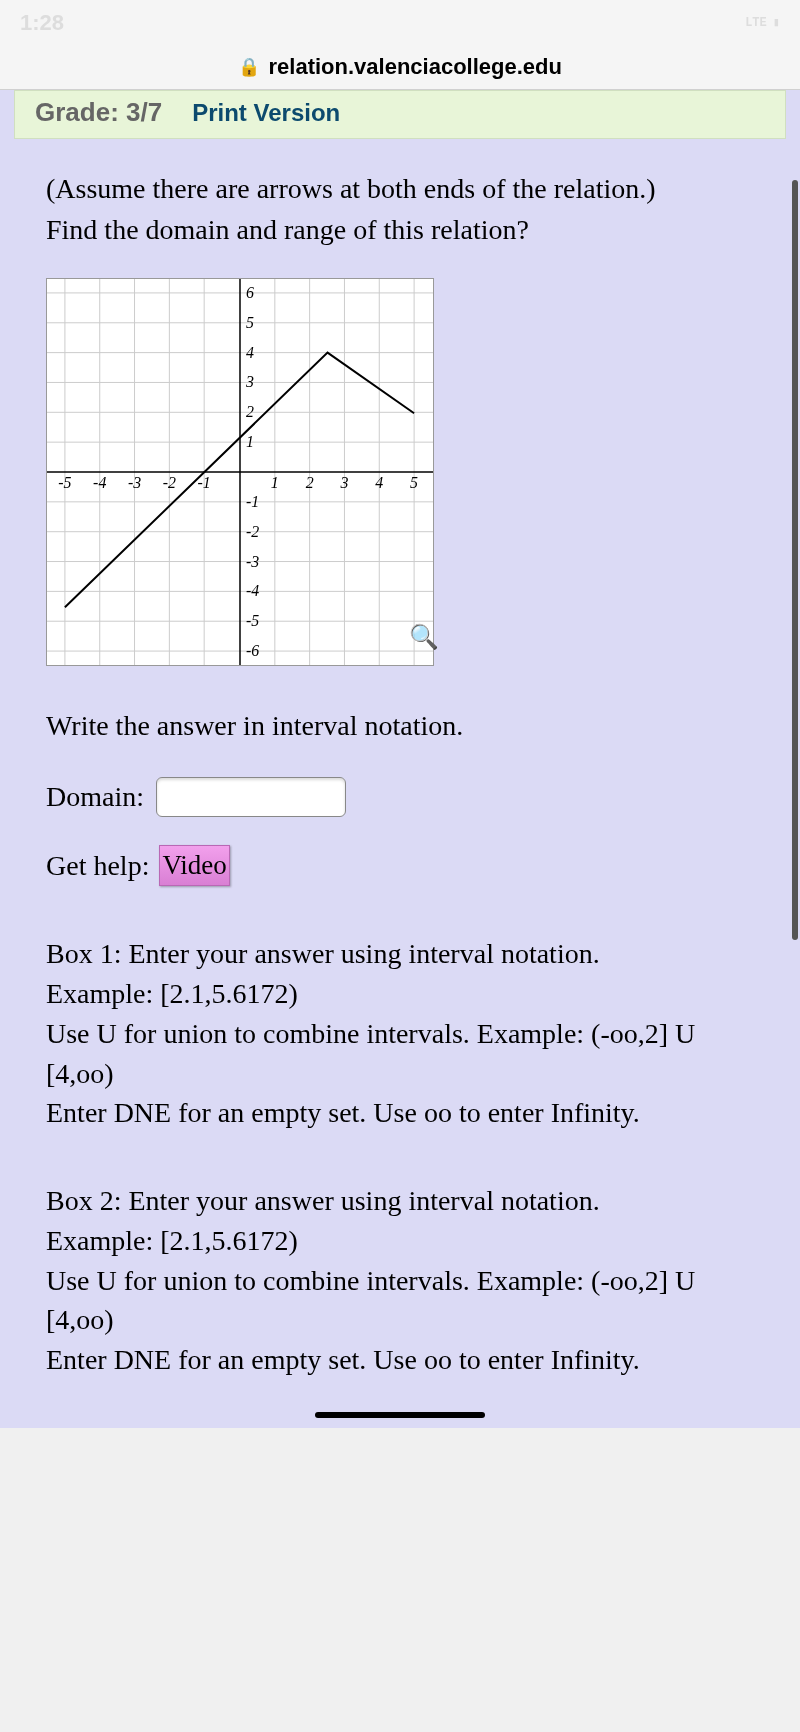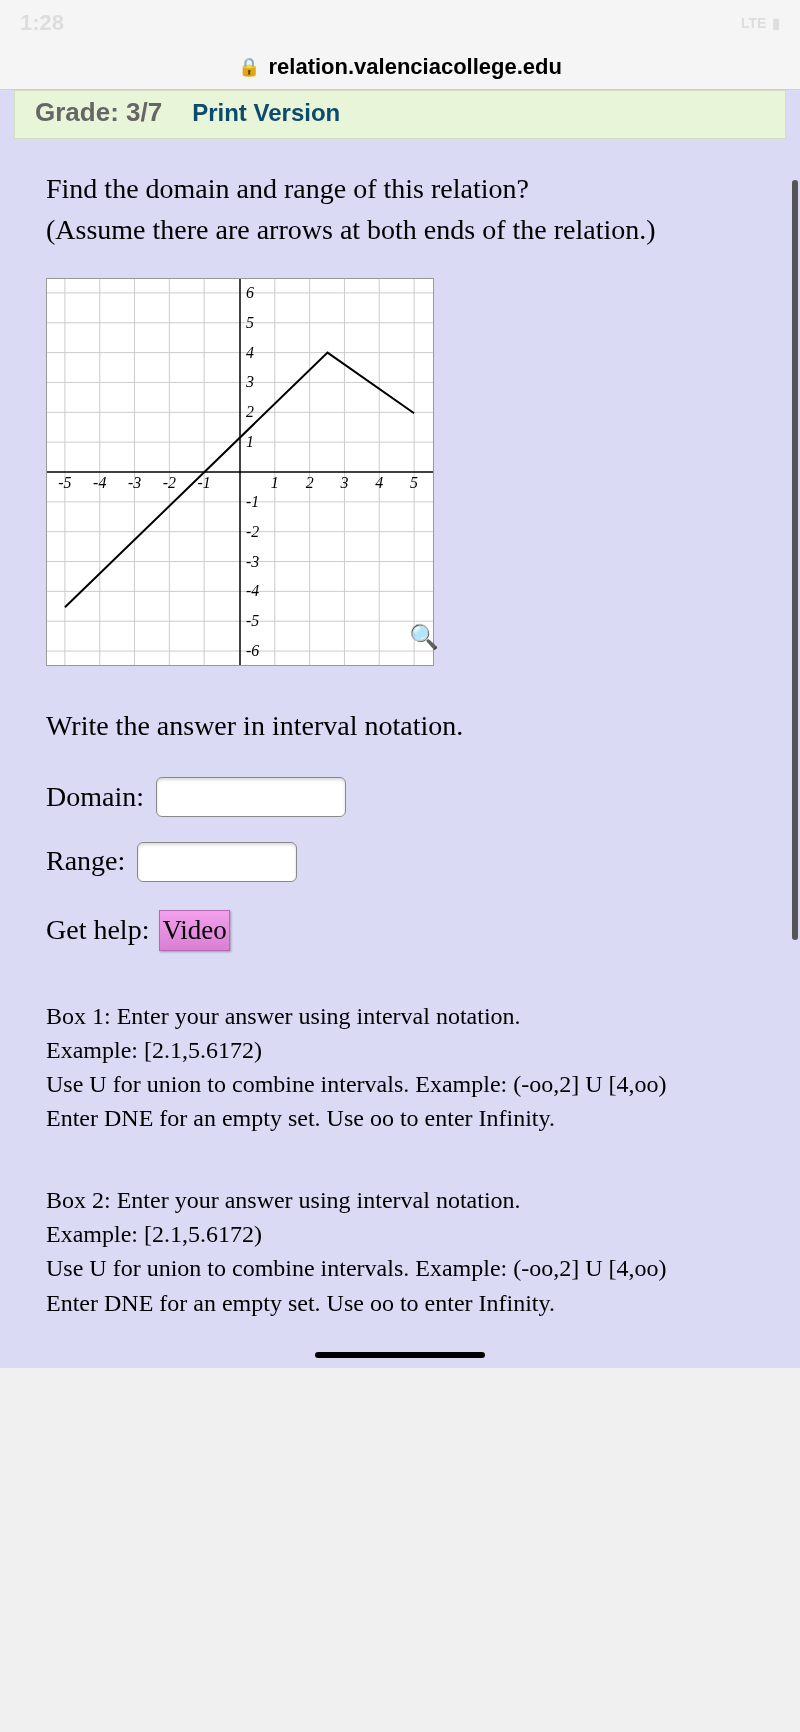--- a/index.html
+++ b/index.html
@@ -14,21 +14,21 @@
       background: #f5f5f5;
       display: flex;
       justify-content: space-between;
       align-items: center;
       padding: 0 20px;
       color: #ddd;
       font-family: -apple-system, sans-serif;
       font-weight: 600;
     }
     .status-left { font-size: 22px; }
-    .status-right { font-size: 14px; display: flex; align-items: center; gap: 6px; }
+    .status-right { font-size: 12px; display: flex; align-items: center; gap: 6px; font-family: Liberation Mono, monospace; }
     .url-bar {
       height: 45px;
       background: #f5f5f5;
       display: flex;
       justify-content: center;
       align-items: center;
       gap: 8px;
       font-family: -apple-system, sans-serif;
       font-size: 22px;
       font-weight: 600;
@@ -95,21 +95,21 @@
     .video-btn {
       background: #e58ee0;
       background: linear-gradient(#f2a0ec, #d97fd4);
       border: 1px solid #b968b5;
       padding: 4px 2px;
       font-size: 27px;
       font-family: Georgia, serif;
       color: #000;
       box-shadow: 1px 1px 2px rgba(0,0,0,0.3);
     }
-    .hint-block { margin-bottom: 28px; font-size: 24px; line-height: 1.42; margin-top: 48px; }
+    .hint-block { margin-bottom: 28px; font-size: 28px; line-height: 1.42; margin-top: 48px; }
     .scrollbar-indicator {
       position: absolute;
       right: 2px;
       top: 180px;
       width: 6px;
       height: 760px;
       background: #555;
       border-radius: 3px;
     }
     .home-indicator {
@@ -142,22 +142,22 @@
 <div class="content-wrapper">
 
   <div class="grade-bar">
     <span class="grade-text">Grade: 3/7</span>
     <span class="print-link">Print Version</span>
   </div>
 
   <div class="question-body">
 
     <div class="question-text">
+      <p>(Assume there are arrows at both ends of the relation.)</p>
       <p>Find the domain and range of this relation?</p>
-      <p>(Assume there are arrows at both ends of the relation.)</p>
     </div>
 
     <div class="graph-container">
       <svg class="graph-svg" viewBox="0 0 388 388">
 
         <g stroke="#ccc" stroke-width="1">
           <line x1="18" y1="0" x2="18" y2="388"></line>
             <line x1="53" y1="0" x2="53" y2="388"></line>
           <line x1="88" y1="0" x2="88" y2="388"></line>
             <line x1="123" y1="0" x2="123" y2="388"></line>
@@ -217,24 +217,20 @@
       <span class="magnify">🔍</span>
     </div>
 
     <p class="instruction">Write the answer in interval notation.</p>
 
     <div class="input-row">
       <span class="input-label">Domain:</span>
       <input class="answer-input" type="text" value="" style="">
     </div>
 
-    <div class="input-row">
-      <span class="input-label">Range:</span>
-      <input class="answer-input range-width" type="text" value="" style="">
-    </div>
 
     <div class="help-row">
       <span>Get help:</span>
       <button class="video-btn">Video</button>
     </div>
 
     <div class="hint-block">
       <div>Box 1: Enter your answer using interval notation.</div>
       <div>Example: [2.1,5.6172)</div>
       <div>Use U for union to combine intervals. Example: (-oo,2] U [4,oo)</div>

